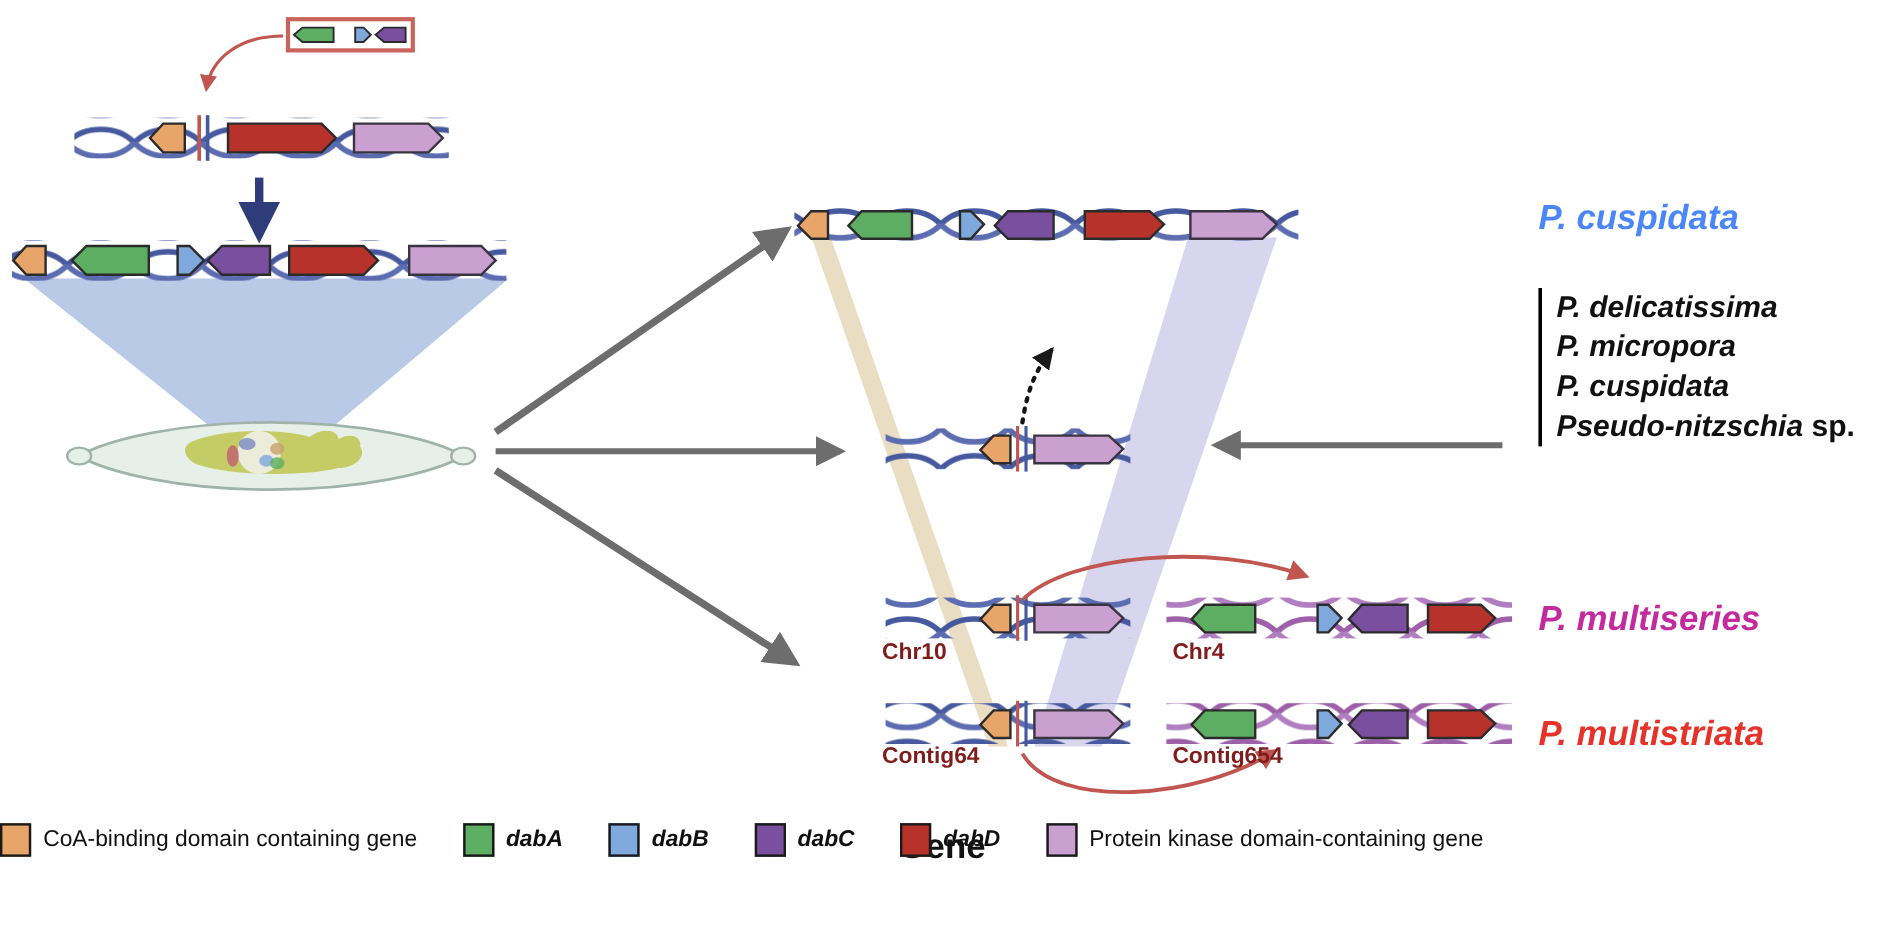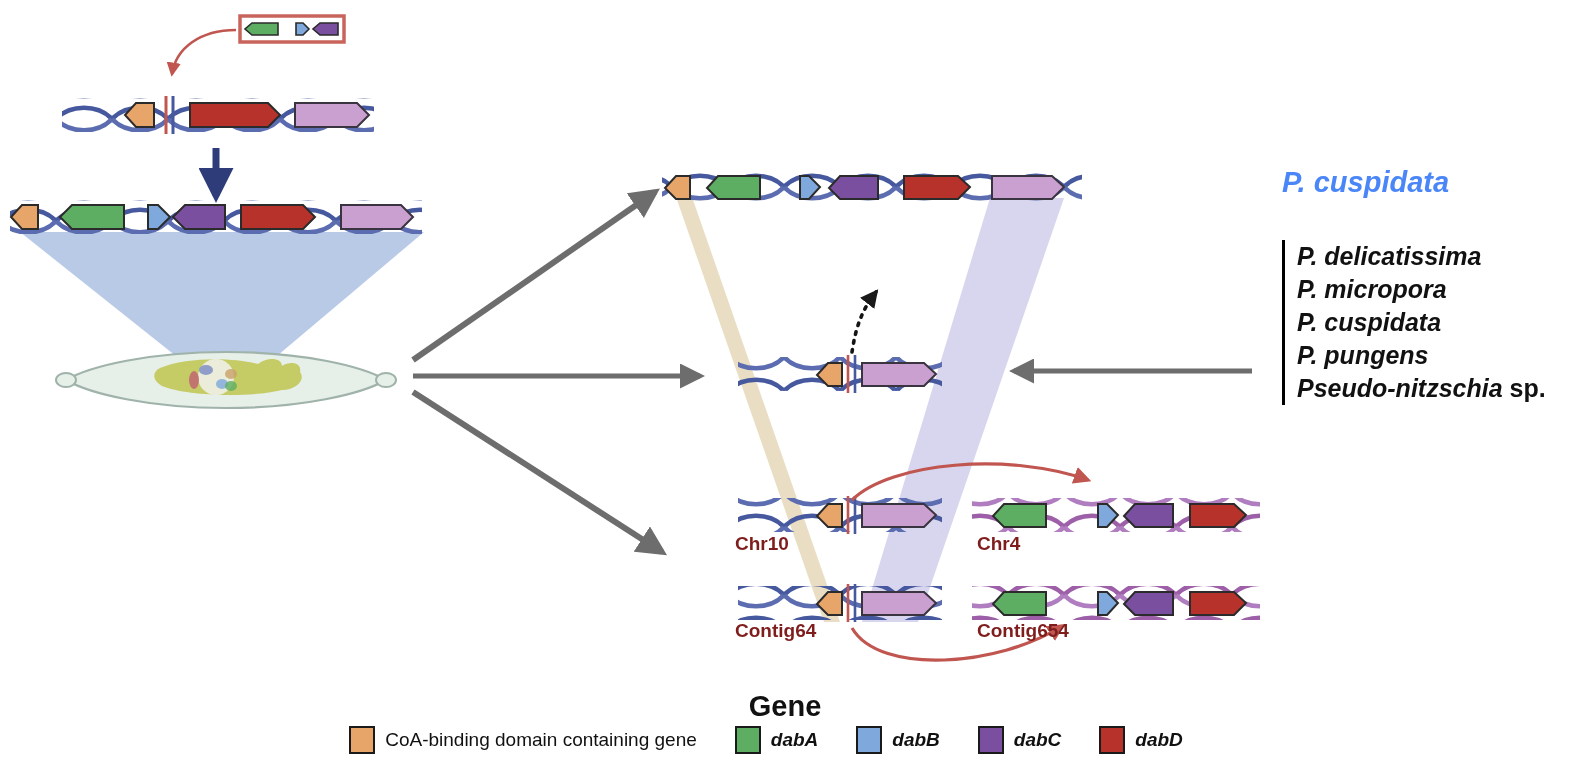--- a/index.html
+++ b/index.html
@@ -20,22 +20,22 @@
   .sp-list div .rom{font-style:normal;}
 
   .contig-label{position:absolute;font-size:19px;font-weight:bold;color:#7f1d1d;white-space:nowrap;}
   .cl-chr10{left:735px;top:533px;}
   .cl-chr4{left:977px;top:533px;}
   .cl-contig64{left:735px;top:620px;}
   .cl-contig654{left:977px;top:620px;}
 
   #legend-title{position:absolute;left:0;right:0;top:690px;text-align:center;
                 font-size:29px;font-weight:bold;color:#111;}
-  #legend{position:absolute;left:0;top:726px;width:1570px;
-          display:flex;justify-content:center;align-items:center;gap:0px;}
+  #legend{position:absolute;left:0;top:686px;width:1570px;
+          display:flex;justify-content:flex-start;align-items:center;gap:0px;}
   .leg-item{display:flex;align-items:center;}
   .leg-sw{width:22px;height:24px;border:2.5px solid #1a1a1a;margin-right:10px;flex:0 0 auto;}
   .leg-tx{font-size:19px;color:#111;white-space:nowrap;}
   .leg-tx.ital{font-style:italic;font-weight:bold;}
   .leg-gap{width:38px;flex:0 0 auto;}
 </style>
 </head>
 <body>
 
 <div id="stage">
@@ -183,26 +183,27 @@
     <path d="M1004,592 h42 v23 h-42 l-11,-11 z" fill="#5dae62" stroke="#2b2b2b" stroke-width="2"></path>
     <path d="M1098,592 h9 l11,11 l-11,12 h-9 z" fill="#7fa9dc" stroke="#2b2b2b" stroke-width="2"></path>
     <path d="M1135,592 h38 v23 h-38 l-11,-11 z" fill="#7b4fa0" stroke="#2b2b2b" stroke-width="2"></path>
     <path d="M1190,592 h44 l12,11 l-12,12 h-44 z" fill="#b8322c" stroke="#2b2b2b" stroke-width="2"></path>
   </g>
 
   <path d="M852,628 C880,676 1000,666 1062,626" fill="none" stroke="#c0564f" stroke-width="3.2" marker-end="url(#ahr)"></path>
 </svg>
 
 <div class="sp-label sp-cusp" style="color: rgb(74, 134, 247);">P. cuspidata</div>
+<div class="sp-label sp-multiseries" style="color: rgb(194, 42, 158);">P. multiseries</div>
+<div class="sp-label sp-multistriata" style="color: rgb(229, 51, 42);">P. multistriata</div>
 
 <div class="sp-list">
   <div>P. delicatissima</div>
   <div>P. micropora</div>
   <div>P. cuspidata</div>
-  <div>P. pungens</div>
   <div><span>Pseudo-nitzschia</span><span class="rom"> sp.</span></div>
 </div>
 
 <div class="contig-label cl-chr10">Chr10</div>
 <div class="contig-label cl-chr4">Chr4</div>
 <div class="contig-label cl-contig64">Contig64</div>
 <div class="contig-label cl-contig654">Contig654</div>
 
 <div id="legend-title">Gene</div>
 
@@ -225,15 +226,19 @@
   <div class="leg-item">
     <span class="leg-sw" style="background: rgb(123, 79, 160);"></span>
     <span class="leg-tx ital">dabC</span>
   </div>
   <span class="leg-gap"></span>
   <div class="leg-item">
     <span class="leg-sw" style="background: rgb(184, 50, 44);"></span>
     <span class="leg-tx ital">dabD</span>
   </div>
   <span class="leg-gap"></span>
+  <div class="leg-item">
+    <span class="leg-sw" style="background: rgb(201, 160, 208);"></span>
+    <span class="leg-tx">Protein kinase domain-containing gene</span>
+  </div>
 </div>
 
 </div>
 
 </body></html>

